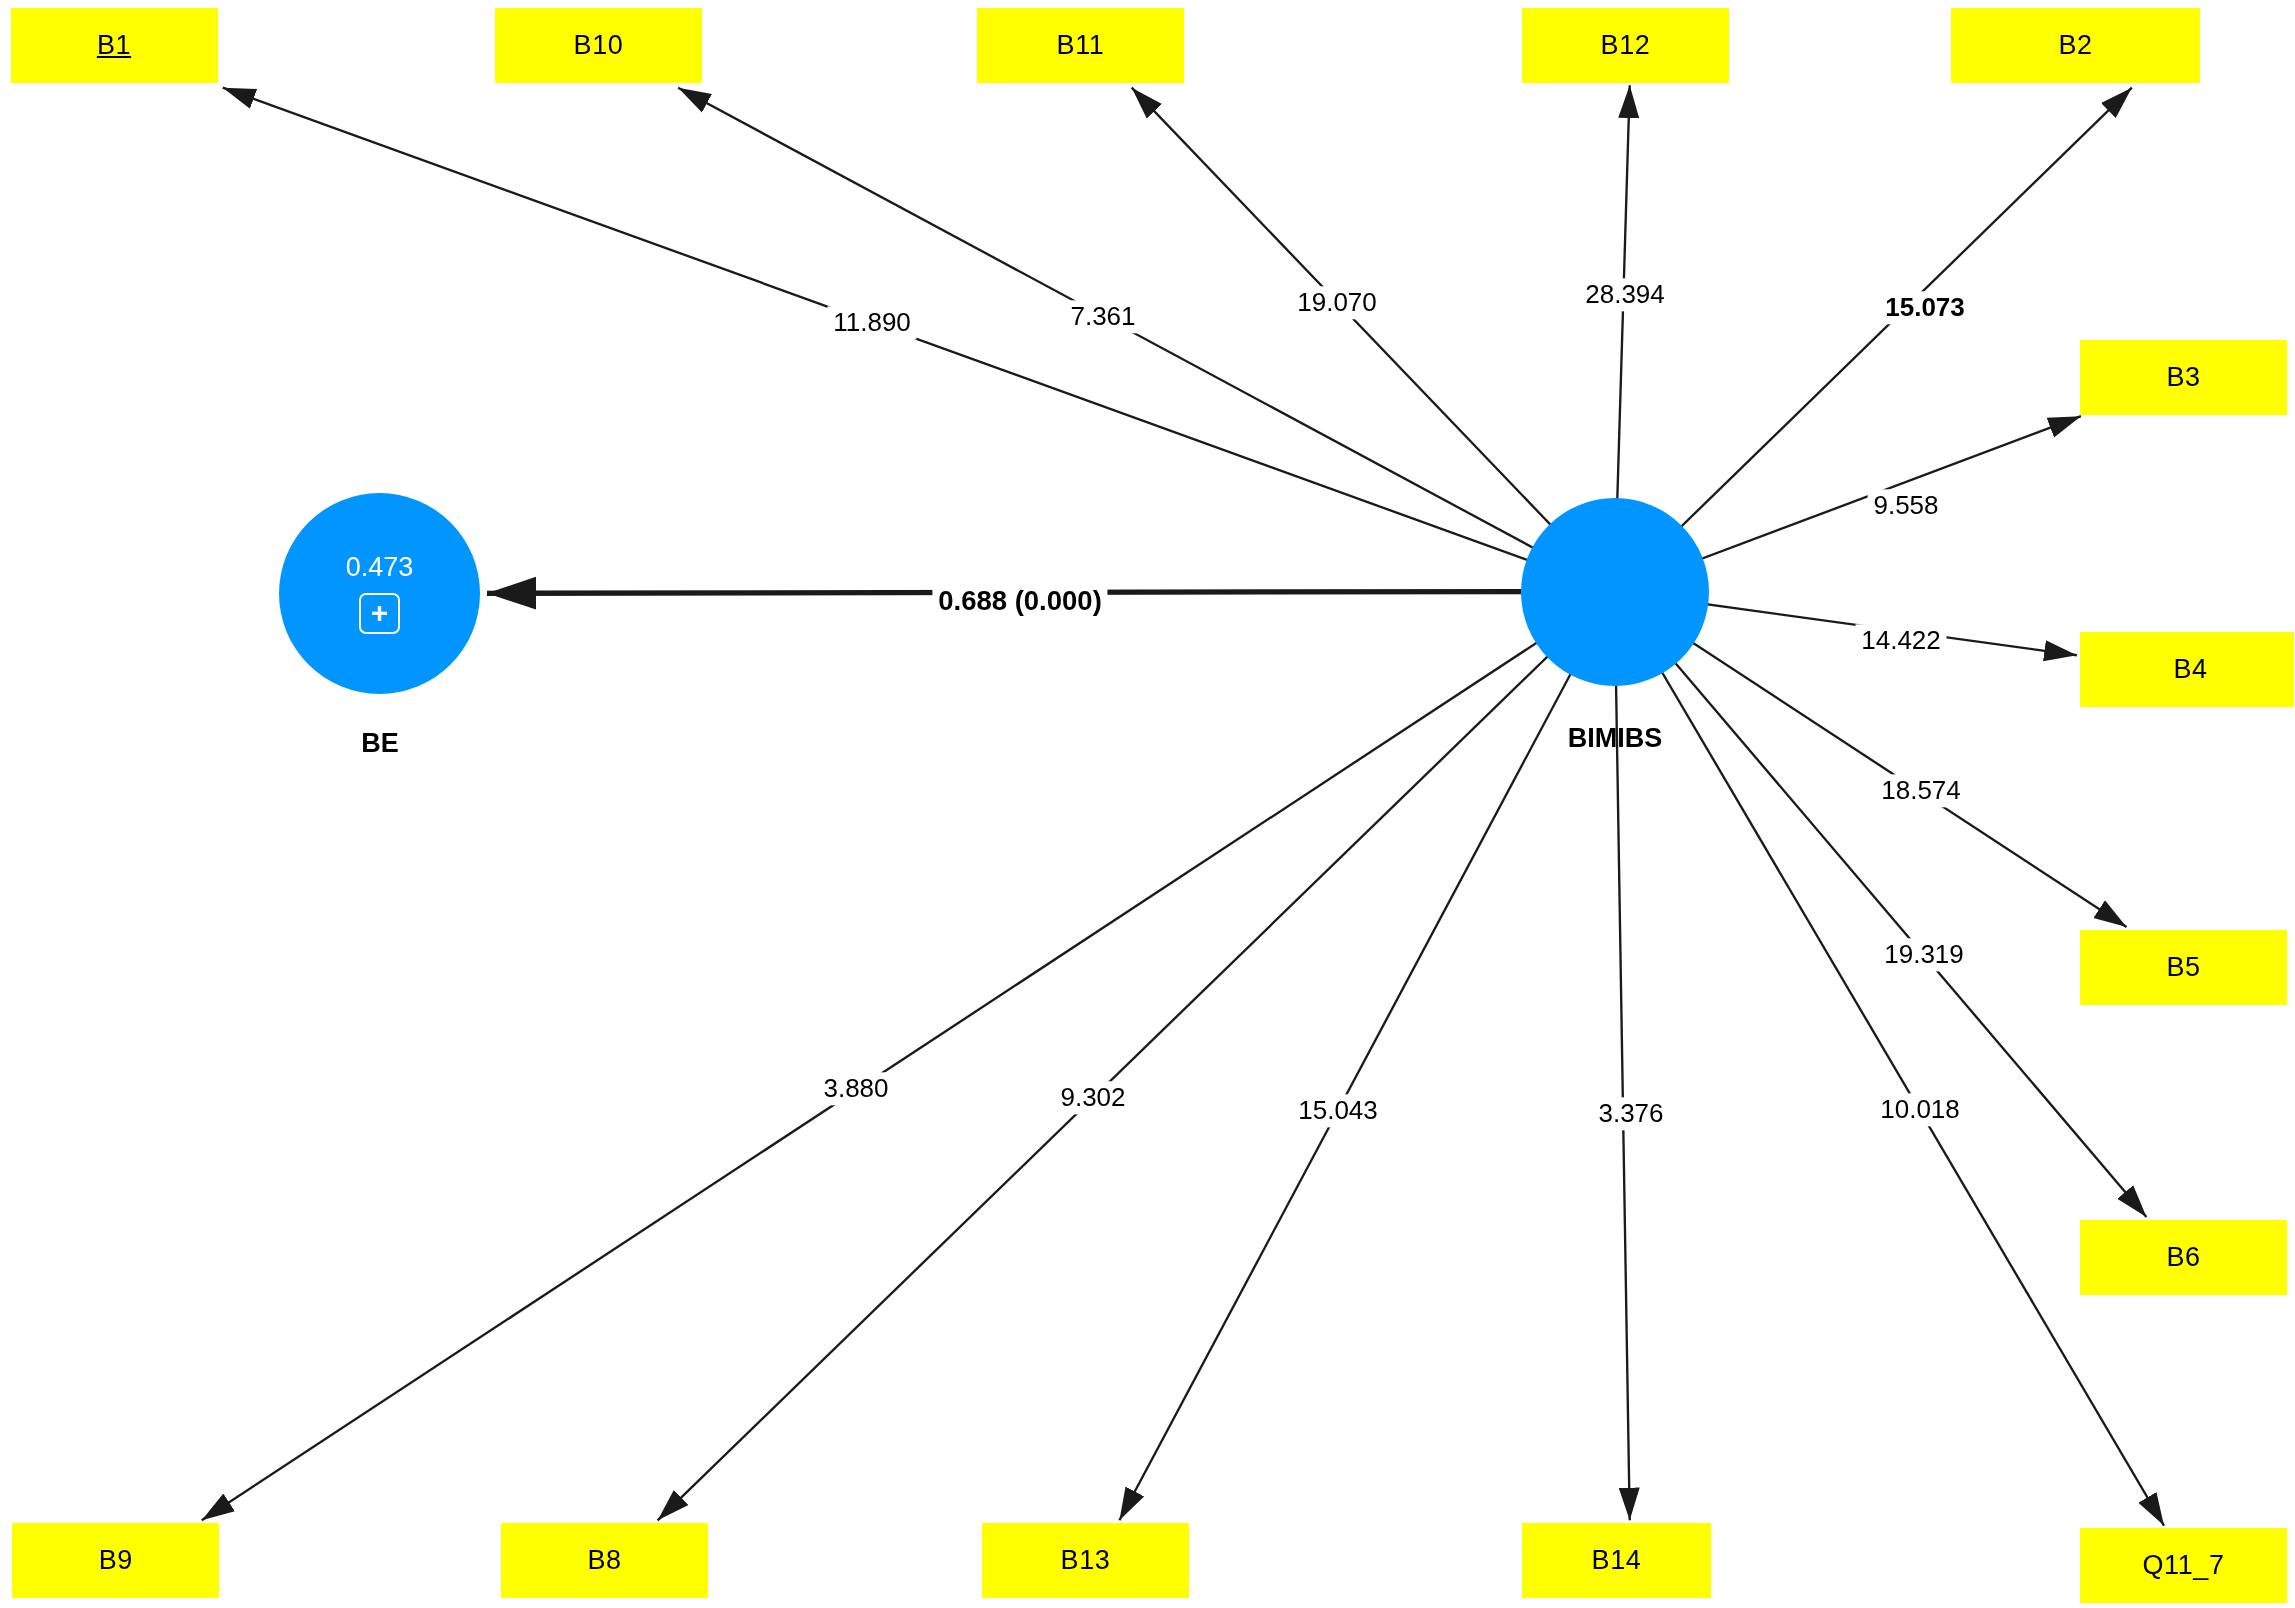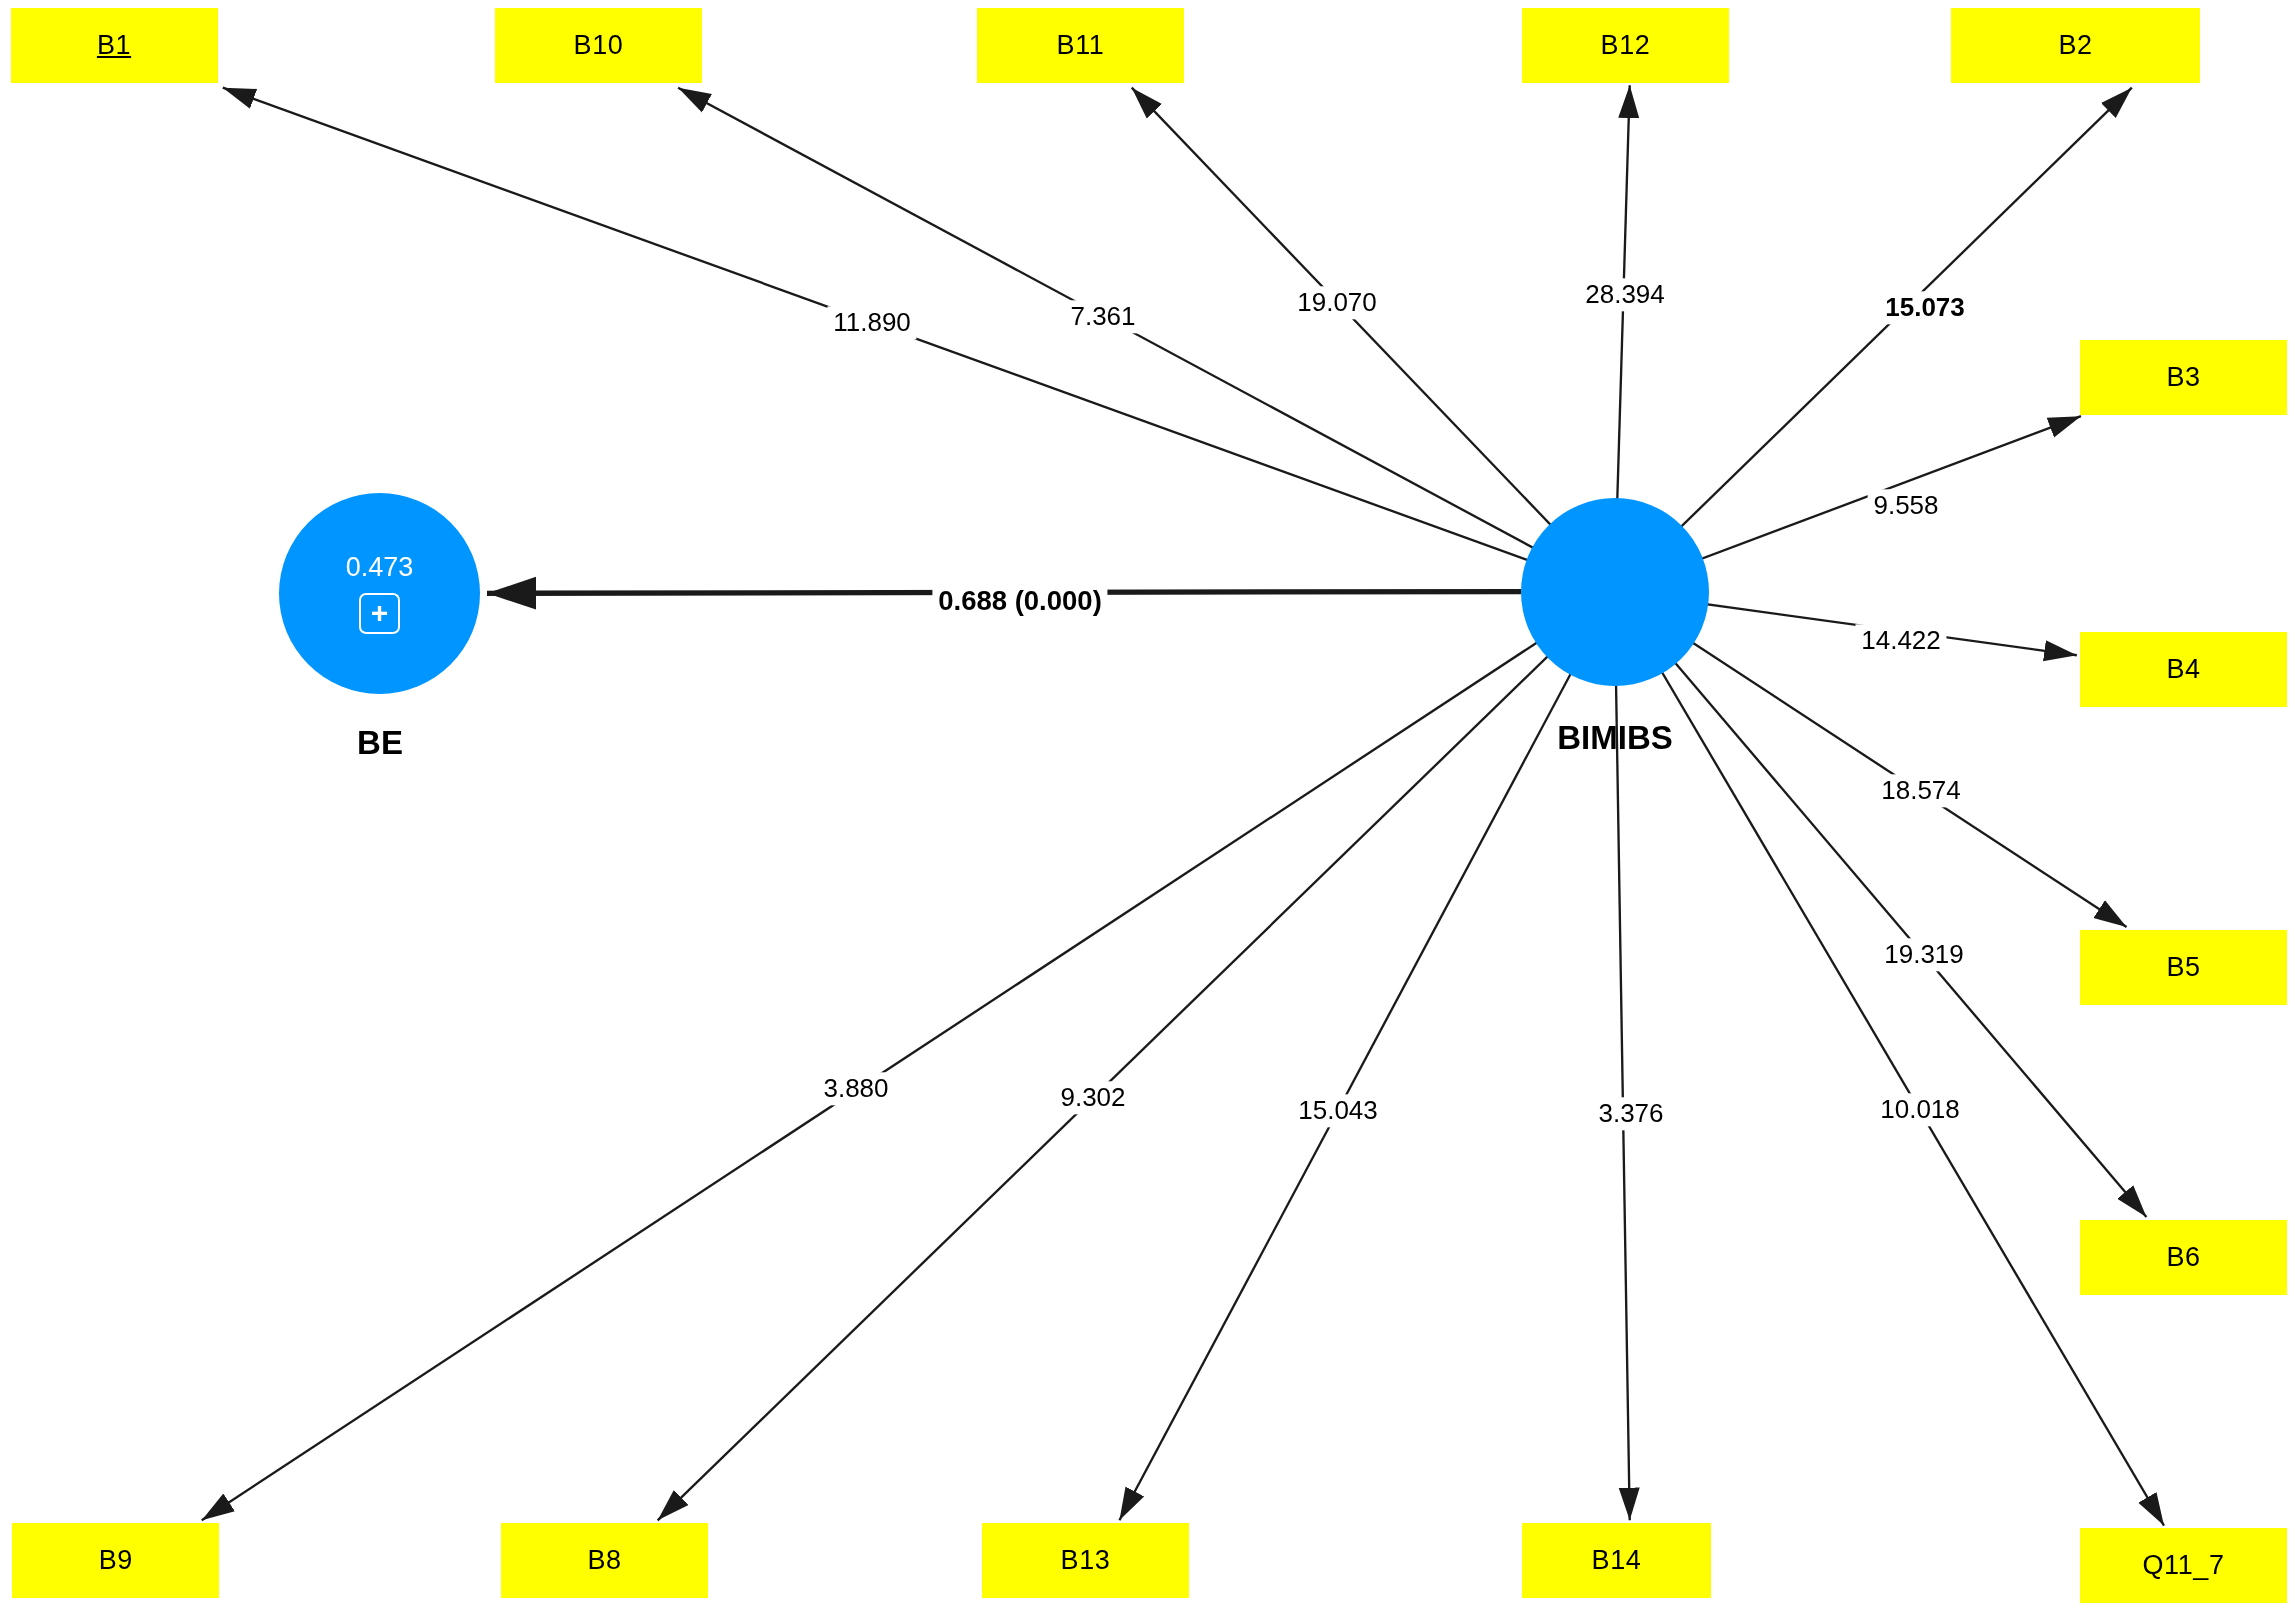--- a/index.html
+++ b/index.html
@@ -27,21 +27,21 @@
   }
   .latent .value{font-size:27px;line-height:1.1;color:#fff;text-align:center;}
   .plus-icon{
     width:37px;height:37px;margin-top:9.4px;
     border:2.9px solid #fff;border-radius:7px;
     display:flex;align-items:center;justify-content:center;
     font-size:30px;font-weight:bold;color:#fff;line-height:1;
   }
   .node-label{
     position:absolute;transform:translate(-50%,-50%);
-    font-size:33px;font-weight:bold;color:#000;white-space:nowrap;
+    font-size:27px;font-weight:bold;color:#000;white-space:nowrap;
   }
   .edge-label{
     position:absolute;transform:translate(-50%,-50%);
     background:var(--bg,#ffffff);
     font-size:26px;color:#000;padding:1.2px 5.8px;white-space:nowrap;
   }
   .edge-label.bold{font-weight:bold;font-size:27.5px;}
 </style>
 </head>
 <body style="--bg: #ffffff; --node: #0095ff; --indicator: #ffff00; --edge: #1a1a1a;">
@@ -87,21 +87,21 @@
 
   <div class="edge-label bold" id="path-label" style="left: 1020px; top: 601px;">0.688 (0.000)</div>
 
   <div id="boxes-layer">
       <div class="box" style="left: 10.5px; top: 8.2px; width: 207px; height: 75px; text-decoration: underline;">B1</div>
       <div class="box" style="left: 495px; top: 8.2px; width: 207px; height: 75px;">B10</div>
       <div class="box" style="left: 977px; top: 8.2px; width: 207px; height: 75px;">B11</div>
       <div class="box" style="left: 1522px; top: 8.2px; width: 207px; height: 75px;">B12</div>
       <div class="box" style="left: 1951px; top: 8.2px; width: 249px; height: 75px;">B2</div>
       <div class="box" style="left: 2080px; top: 340px; width: 207px; height: 75px;">B3</div>
-      <div class="box" style="left: 2080px; top: 632px; width: 207px; height: 75px;">B4</div>
+      <div class="box" style="left: 2080px; top: 632px; width: 207px; height: 75px; padding-left: 7px;">B4</div>
       <div class="box" style="left: 2080px; top: 930px; width: 207px; height: 75px;">B5</div>
       <div class="box" style="left: 2080px; top: 1220px; width: 207px; height: 75px;">B6</div>
       <div class="box" style="left: 2080px; top: 1528px; width: 207px; height: 75px;">Q11_7</div>
       <div class="box" style="left: 1522px; top: 1523px; width: 189px; height: 75px;">B14</div>
       <div class="box" style="left: 982px; top: 1523px; width: 207px; height: 75px;">B13</div>
       <div class="box" style="left: 501px; top: 1523px; width: 207px; height: 75px;">B8</div>
       <div class="box" style="left: 12.3px; top: 1523px; width: 207px; height: 75px;">B9</div>
     </div>
   <div id="labels-layer">
       <div class="edge-label" style="left: 872px; top: 323px;">11.890</div>

